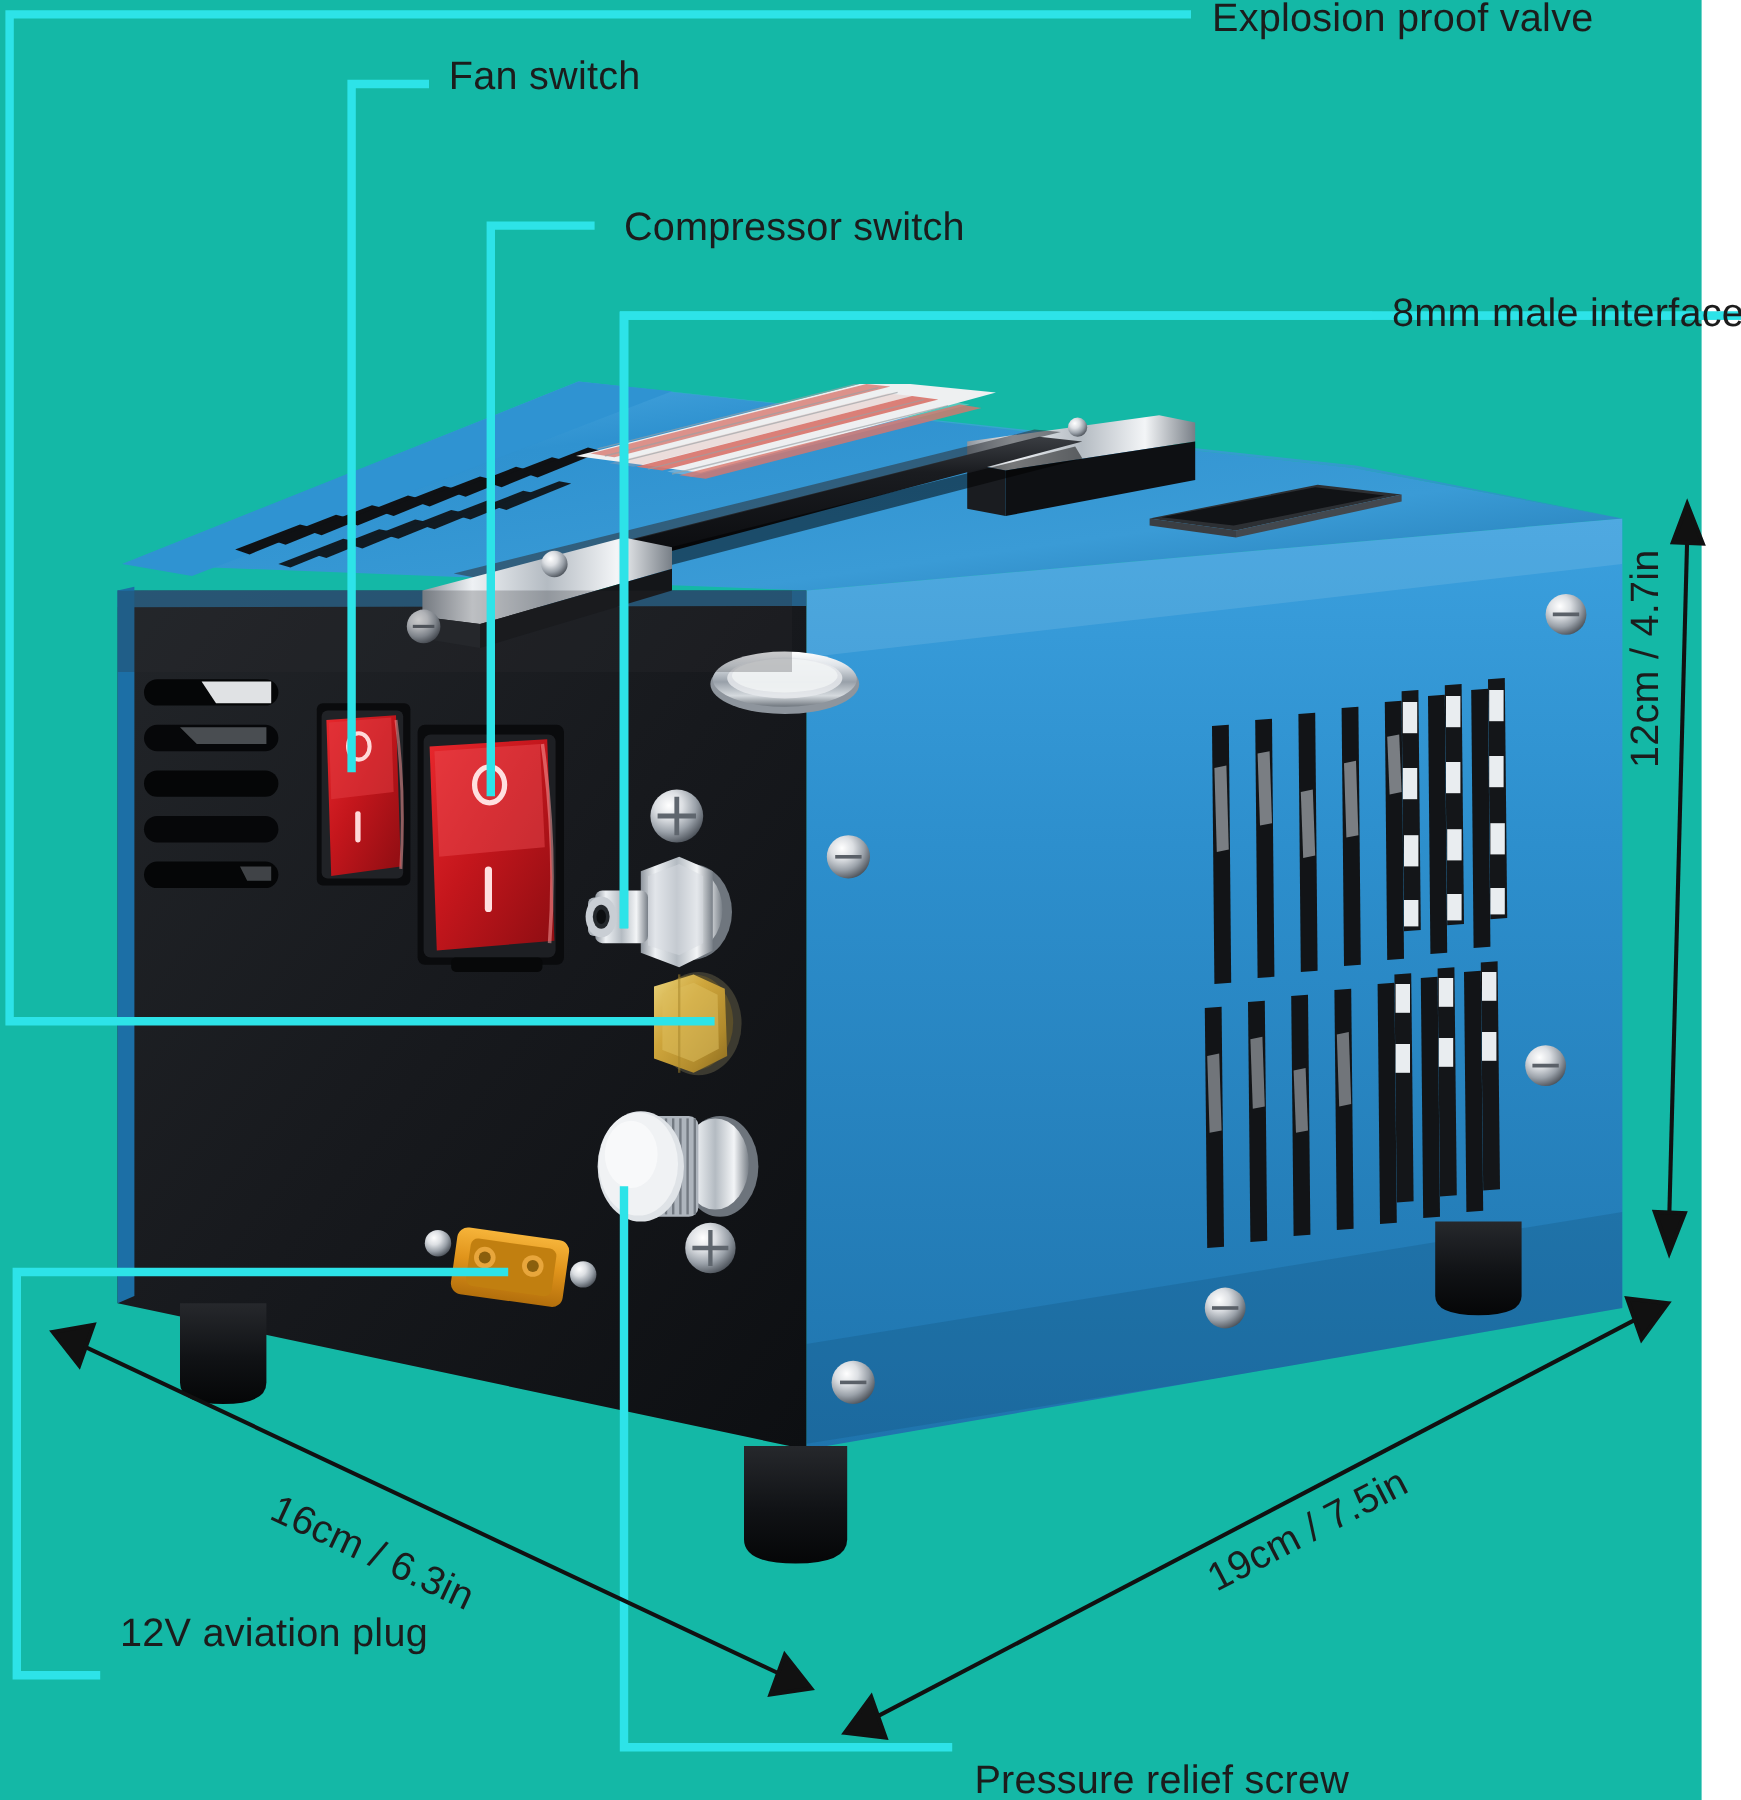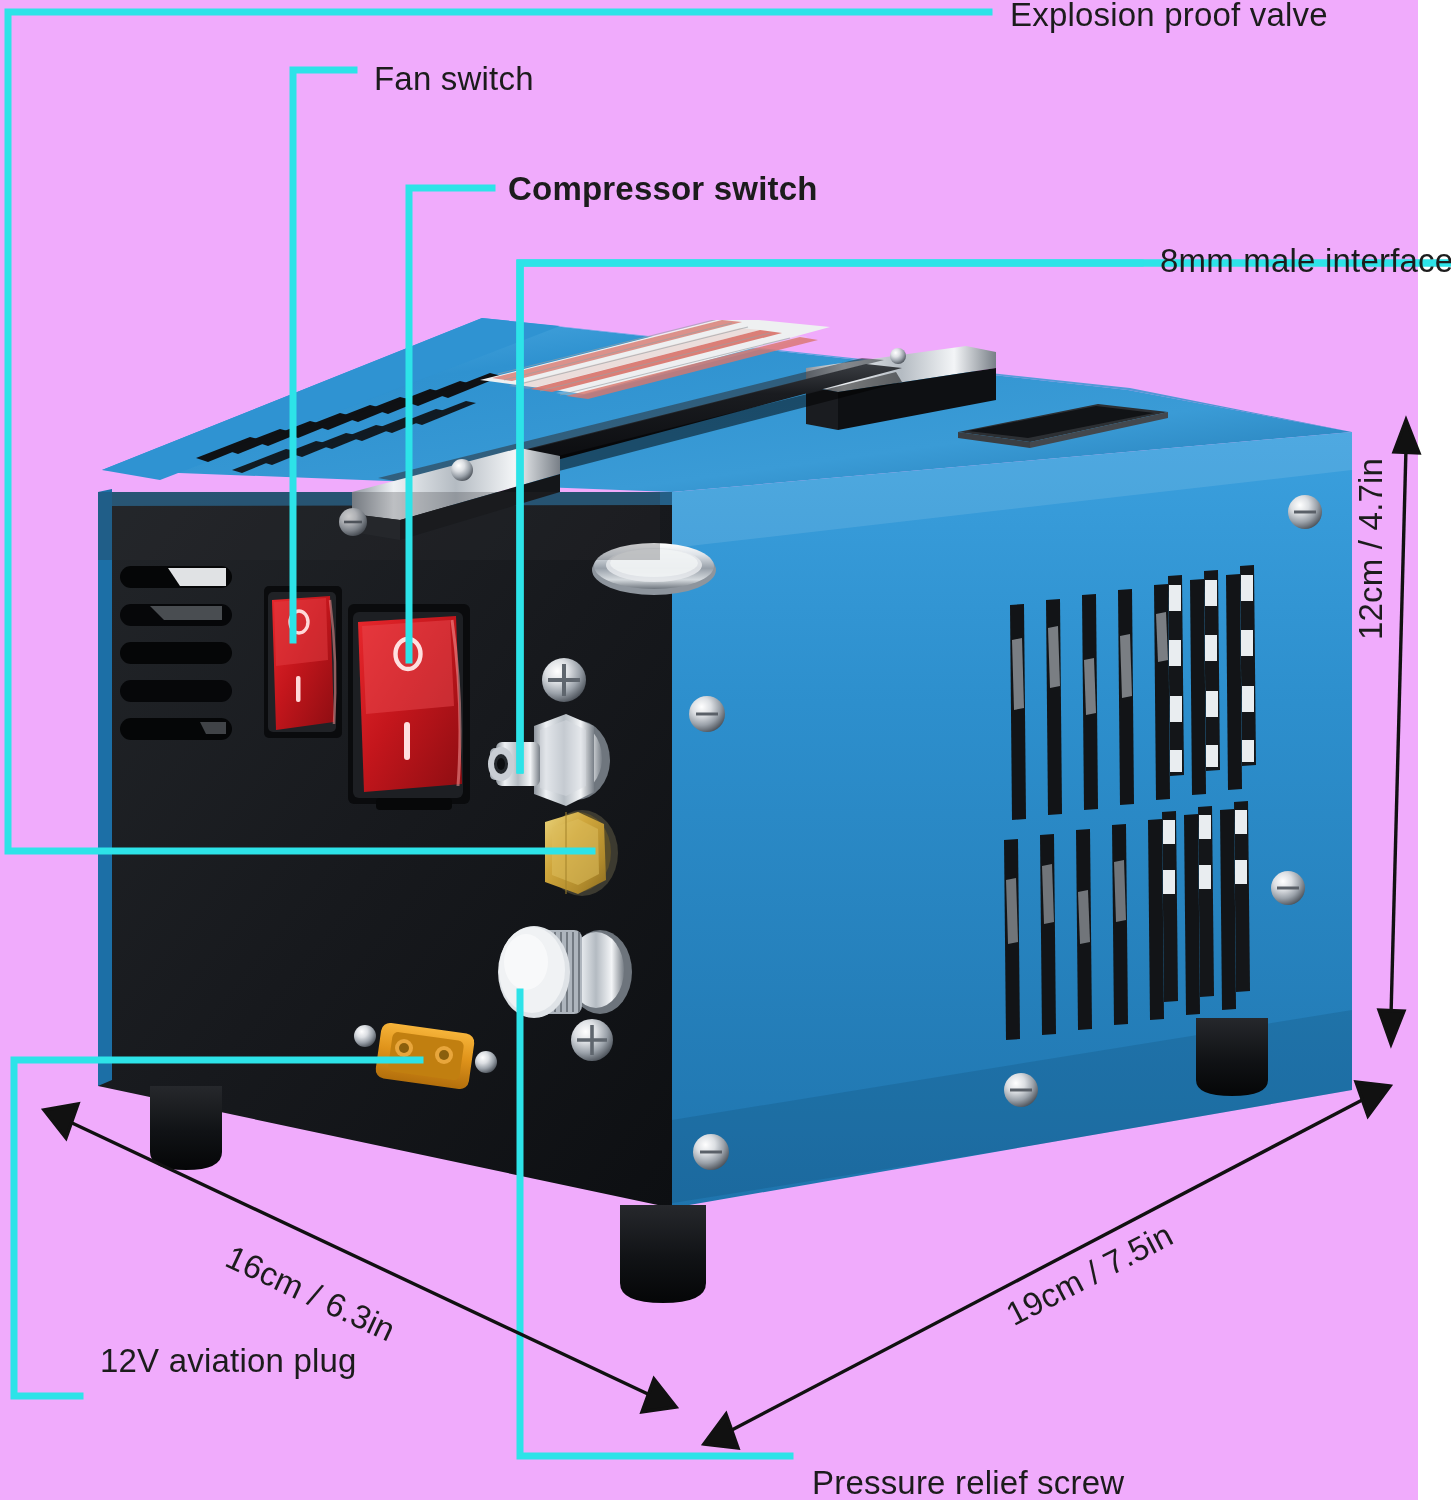--- a/index.html
+++ b/index.html
@@ -1,17 +1,17 @@
 <!DOCTYPE html>
 <html><head>
 <meta charset="utf-8">
 <style>
   html,body{margin:0;padding:0;background:#ffffff;}
   body{width:1451px;height:1500px;overflow:hidden;font-family:"Liberation Sans",sans-serif;}
-  #stage{position:relative;width:1418px;height:1500px;background:#f0abfc;}
+  #stage{position:relative;width:1418px;height:1500px;background:#14b8a6;}
 
   .lbl{position:absolute;color:#1c1c1c;font-size:33px;letter-spacing:.2px;white-space:nowrap;font-family:"Liberation Sans",sans-serif;}
 
   svg.overlay{position:absolute;left:0;top:0;width:1451px;height:1500px;pointer-events:none;}
 </style>
 </head>
 <body>
 
 <div id="stage">
 
@@ -430,22 +430,22 @@
 
       <g>
         <line x1="728" y1="1432" x2="1366" y2="1098"></line>
         <polygon points="704,1444 738,1448 726,1414"></polygon>
         <polygon points="1390,1086 1356,1082 1368,1116"></polygon>
       </g>
     </g>
   </svg>
 
   <div class="lbl" style="left:1010px;top:-4px;">Explosion proof valve</div>
-  <div class="lbl" style="left:374px;top:60px;">Fan switch</div>
-  <div class="lbl" style="left:508px;top:170px;font-weight:bold;">Compressor switch</div>
+  <div class="lbl" style="left:374px;top:44px;">Fan switch</div>
+  <div class="lbl" style="left:520px;top:170px;">Compressor switch</div>
   <div class="lbl" style="left:1160px;top:242px;">8mm male interface</div>
   <div class="lbl" style="left:100px;top:1342px;">12V aviation plug</div>
   <div class="lbl" style="left:812px;top:1438px;margin-top:26px;">Pressure relief screw</div>
 
   <div class="lbl" style="left:1352px;top:640px;transform:rotate(-90deg);transform-origin:left top;white-space:nowrap;">12cm / 4.7in</div>
   <div class="lbl" style="left:236px;top:1238px;transform:rotate(25deg);transform-origin:left top;">16cm / 6.3in</div>
   <div class="lbl" style="left:1000px;top:1300px;transform:rotate(-27.5deg);transform-origin:left top;">19cm / 7.5in</div>
 
 </div>
 

